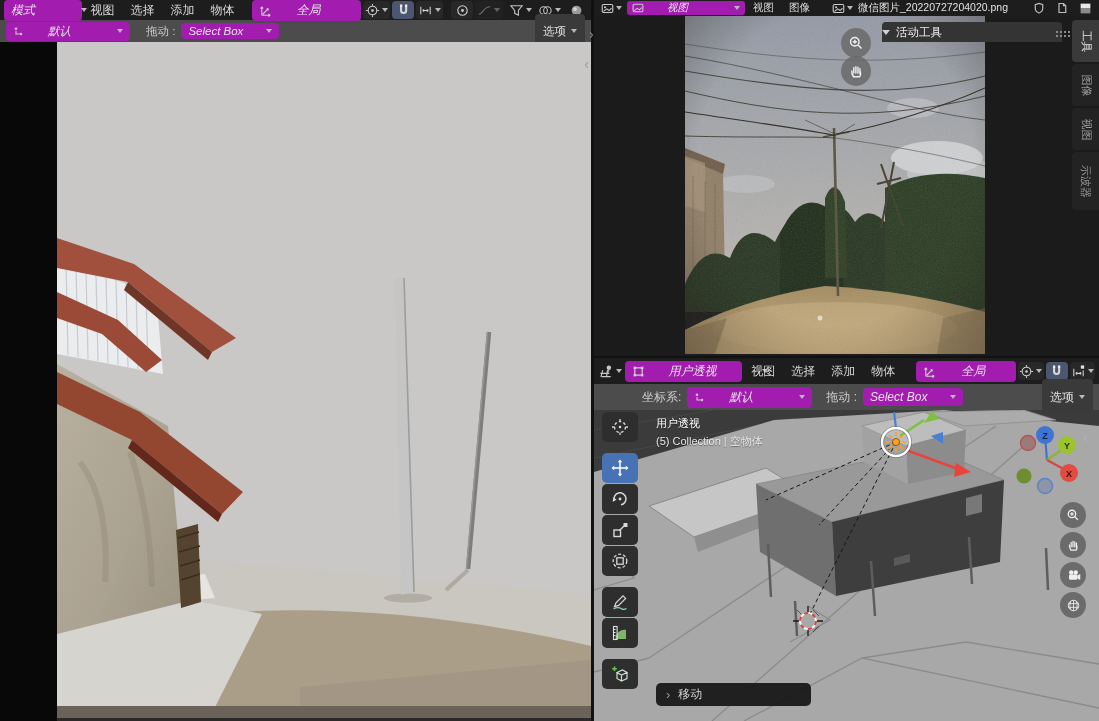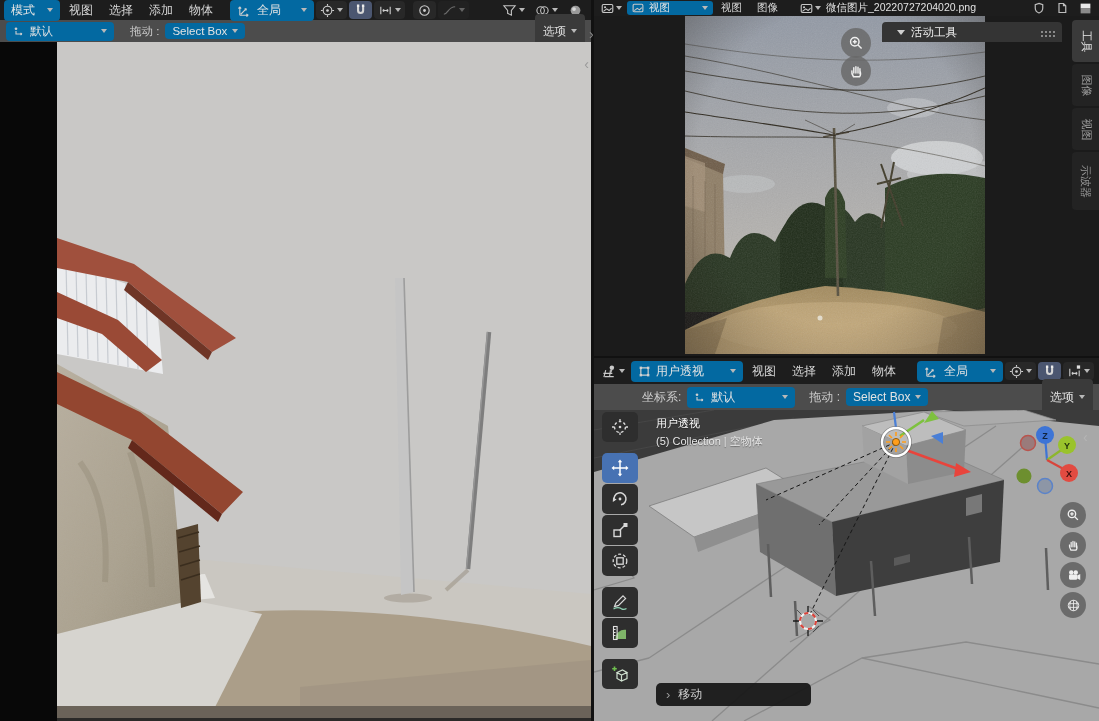--- a/index.html
+++ b/index.html
@@ -8,22 +8,22 @@
     position:relative; width:1099px; height:721px; overflow:hidden;
     background:#111; font-family:"Liberation Sans","DejaVu Sans",sans-serif;
     color:#d6d6d6; font-size:12px; -webkit-font-smoothing:antialiased;
   }
   .region { position:absolute; overflow:hidden; }
   
   .hdr { display:flex; align-items:center; background:#1d1d1d; gap:2px; padding:0 4px; }
   .toolbar-row { display:flex; align-items:center; background:#4c4c4c; gap:6px; padding:0 6px; }
   .menu-item { color:#d8d8d8; padding:0 7px; white-space:nowrap; cursor:default; }
   .dd {
-    display:inline-flex; align-items:center; gap:5px; background:#0369a1;
-    border-radius:4px; padding:2px 7px; color:#e3e3e3; white-space:nowrap;
+    display:inline-flex; align-items:center; gap:23px; background:#a21caf;
+    border-radius:4px; padding:2px 7px; color:#e3e3e3; white-space:nowrap;font-style:italic;
   }
   .iconbtn {
     display:inline-flex; align-items:center; justify-content:center; gap:2px;
     background:#282828; border-radius:4px; padding:2px 4px; min-width:22px; height:18px;
   }
   .iconbtn.flat { background:transparent; }
   .iconbtn.active { background:#4b5670; }
   .iconbtn.dim { opacity:.45; }
   .caret { width:0; height:0; border-left:3.5px solid transparent; border-right:3.5px solid transparent; border-top:4px solid #b9b9b9; display:inline-block; }
   .lbl { color:#cccccc; white-space:nowrap; }
@@ -42,21 +42,21 @@
   #img-ed .hdr { height:16px; font-size:10.5px; padding:0 3px; gap:1px; }
   #img-ed .hdr .dd { padding:0 5px; height:14px; border-radius:3px; }
   #photo { position:absolute; left:91px; top:16px; width:300px; height:338px; display:block; }
   .nav-circle {
     position:absolute; width:30px; height:30px; border-radius:50%;
     background:rgba(104,104,104,.82); display:flex; align-items:center; justify-content:center;
   }
   #tool-panel-hdr {
     position:absolute; left:288px; top:22px; width:180px; height:20px;
     background:#343434; border-radius:4px 4px 0 0; display:flex; align-items:center;
-    gap:6px; padding:0 15px; color:#eeeeee; font-size:11.5px;
+    gap:6px; padding:0 0; color:#eeeeee; font-size:11.5px;
   }
   .chev-down { width:0; height:0; border-left:4px solid transparent; border-right:4px solid transparent; border-top:5px solid #d0d0d0; }
   .dots { position:relative; width:2px; height:2px; background:#8a8a8a; margin-left:auto; margin-right:4px;
           box-shadow:4px 0 #8a8a8a,8px 0 #8a8a8a,12px 0 #8a8a8a,0 4px #8a8a8a,4px 4px #8a8a8a,8px 4px #8a8a8a,12px 4px #8a8a8a; }
   #vtabs { position:absolute; right:0; top:20px; width:27px; display:flex; flex-direction:column; gap:2px; }
   .vtab { width:27px; background:#232323; color:#9a9a9a; border-radius:4px 0 0 4px; display:flex; align-items:center; justify-content:center; font-size:11px; }
   .vtab.active { background:#3a3a3a; color:#e8e8e8; }
   .vtab span { transform:rotate(90deg); white-space:nowrap; }
   
   #vp3d { left:594px; top:358px; width:505px; height:363px; background:#1d1d1d; }

